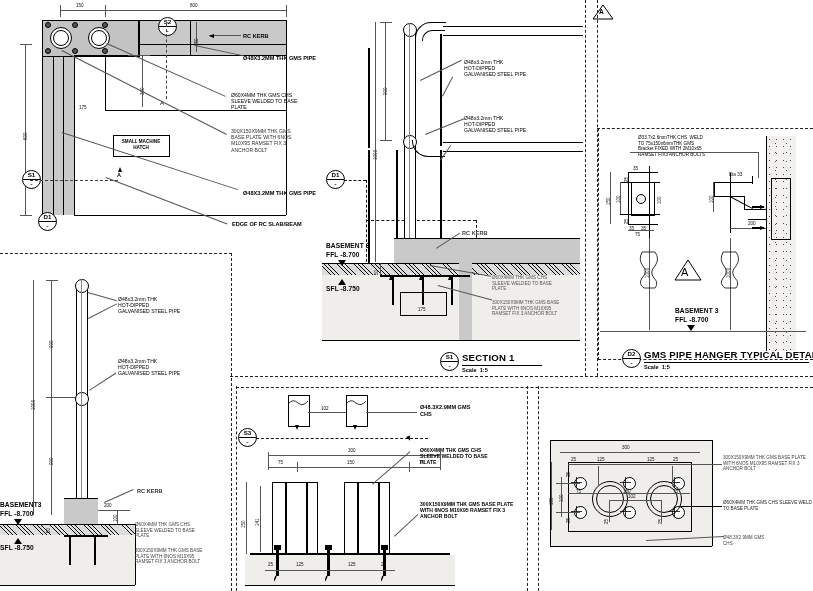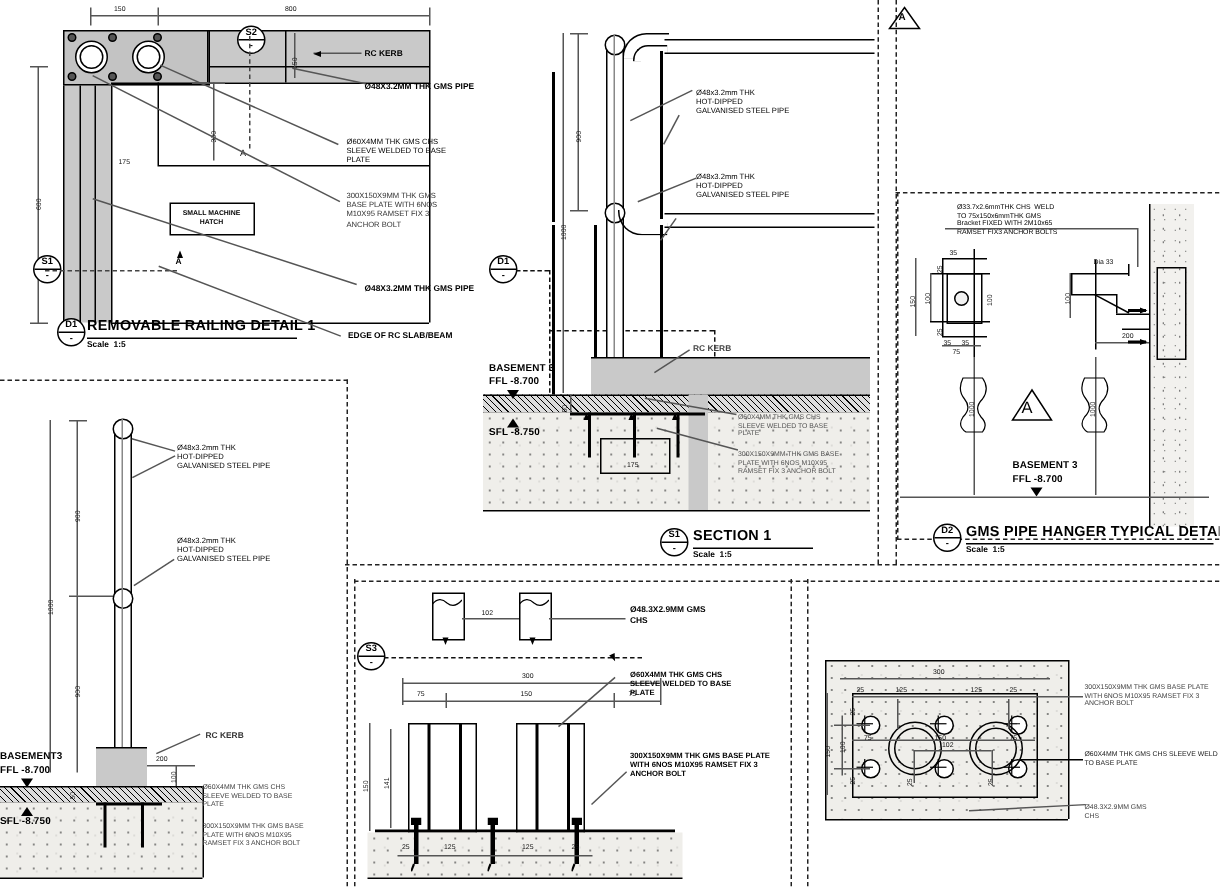--- a/index.html
+++ b/index.html
@@ -155,24 +155,20 @@
   <div class="txt t6 b" style="left:117px;top:172px;">A</div>
   <div class="arrowup" style="left:118px;top:167px;"></div>
 
   <div class="box" style="left:113px;top:135px;width:55px;height:20px;"></div>
   <div class="txt t5 b" style="left:116px;top:139px;text-align:center;width:50px;">SMALL MACHINE
 HATCH</div>
 
   <div class="bubble" style="left:38px;top:212px;">
     <span class="bl">D1</span>
       <span>-</span>
-  </div>
-  <div class="ttl" style="left:58px;top:212px;">
-    <div class="txt t10 u" style="position:static;width:140px;">REMOVABLE RAILING DETAIL 1</div>
-    <div class="txt t6 b" style="position:static;margin-top:1px;">Scale  1:5</div>
   </div>
 
   <div class="txt t6 b" style="left:243px;top:33px;">RC KERB</div>
   <div class="lead" style="left:241px;top:36px;width:32px;transform:rotate(180deg);"></div>
   <div class="arrowl" style="left:209px;top:34px;"></div>
 
   <div class="txt t6 b" style="left:243px;top:55px;">Ø48X3.2MM THK GMS PIPE</div>
   <div class="lead" style="left:195px;top:45px;width:50px;transform:rotate(12deg);"></div>
 
   <div class="txt t55" style="left:231px;top:92px;">Ø60X4MM THK GMS CHS

